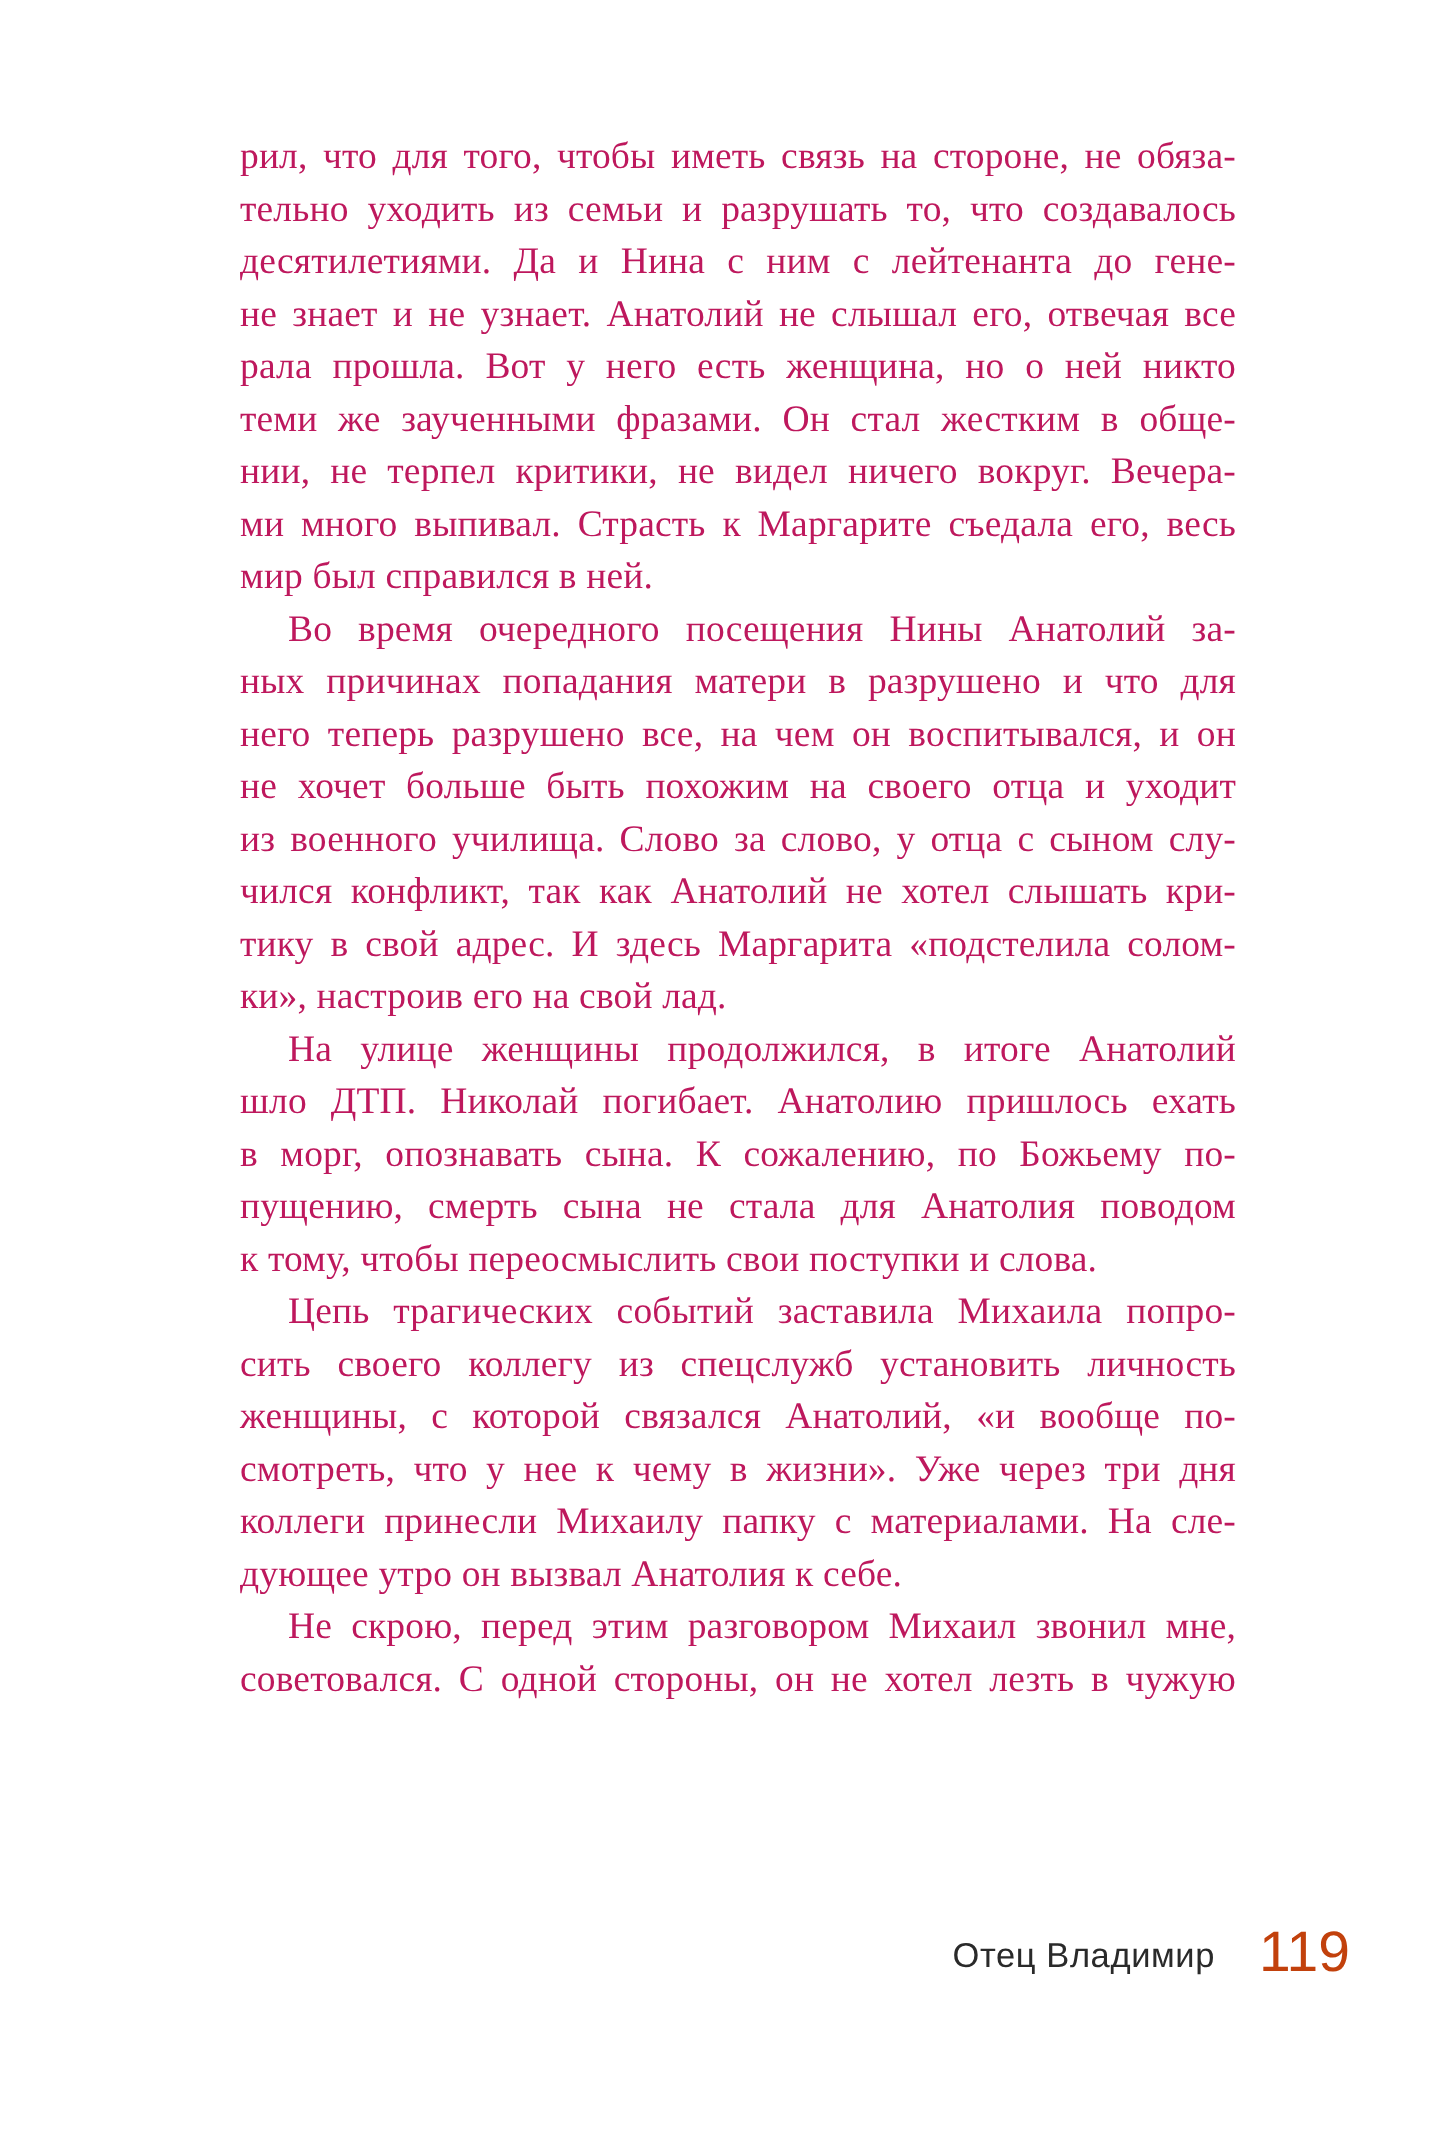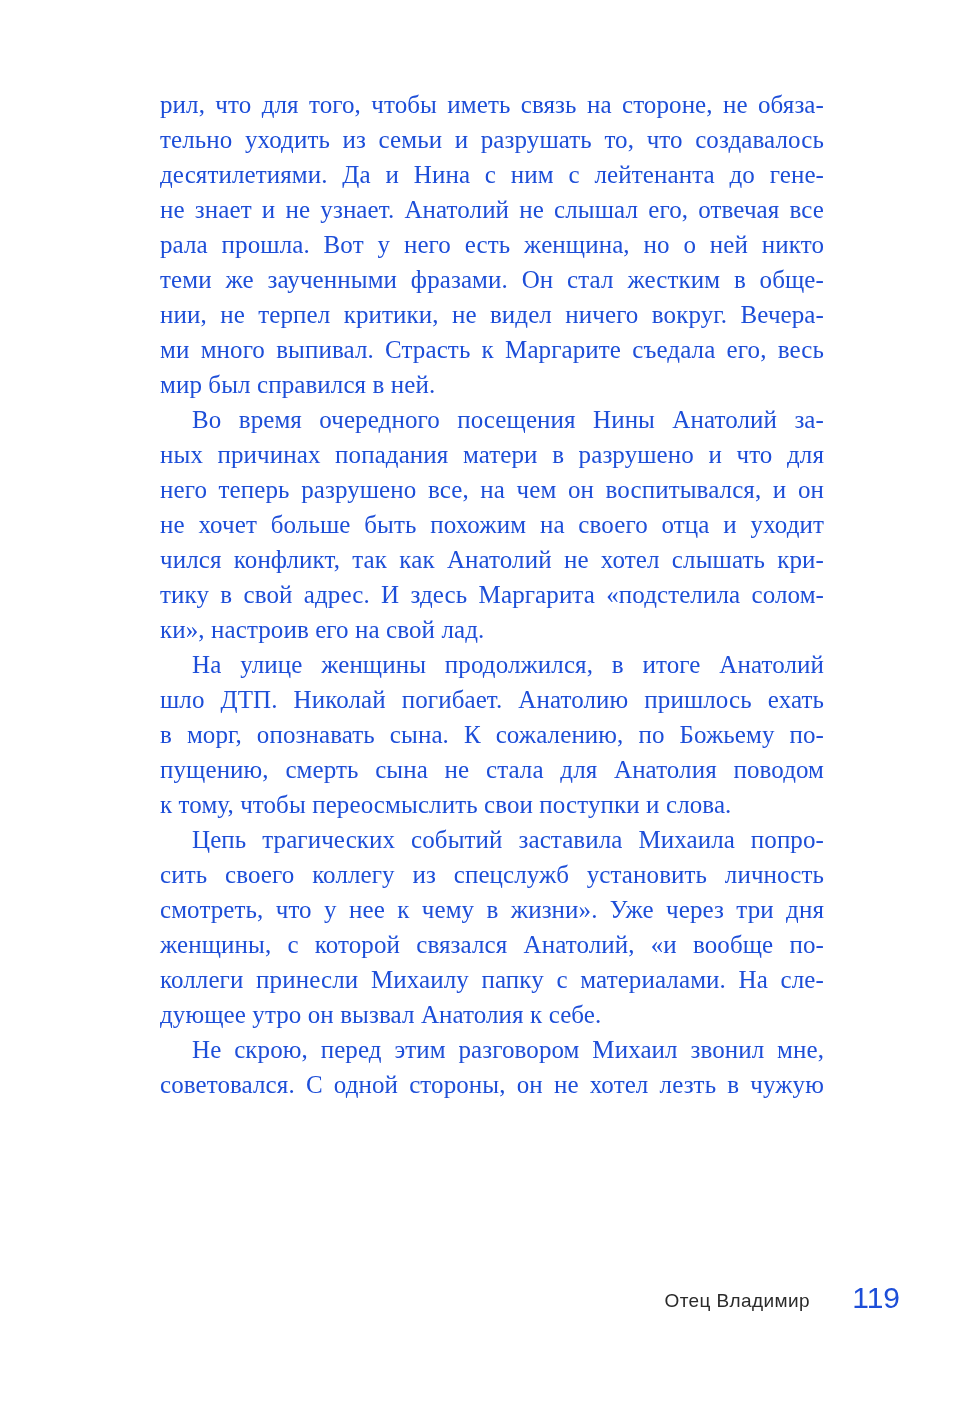--- a/index.html
+++ b/index.html
@@ -24,51 +24,51 @@
   .text-block {
     position: absolute;
     left: 160px;
     top: 87px;
     width: 664px;
   }
   .line {
     font-size: 25px;
     line-height: 35px;
     height: 35px;
-    color: #1d4ed8;
+    color: #be185d;
     text-align: justify;
     text-align-last: justify;
     white-space: normal;
     letter-spacing: 0.1px;
   }
   .line.indent {
     text-indent: 32px;
     font-family: Liberation Serif, serif;
   }
   .line.para-end {
     text-align: left;
     text-align-last: left;
   }
   .footer-title {
     position: absolute;
     top: 1290px;
     right: 160px;
     font-family: "Liberation Sans", "DejaVu Sans", sans-serif;
-    font-size: 19px;
+    font-size: 23px;
     letter-spacing: 0.4px;
     color: #2a2a2a;
   }
   .page-number {
     position: absolute;
     top: 1281px;
     right: 70px;
     font-family: "Liberation Sans", "DejaVu Sans", sans-serif;
-    font-size: 30px;
+    font-size: 38px;
     font-weight: 400;
-    color: #1d4ed8;
+    color: #c2410c;
     margin-left: 41px;
   }
 </style>
 </head>
 <body>
 
 <div class="page">
 
   <div class="text-block">
     <div class="line">рил, что для того, чтобы иметь связь на стороне, не обяза-</div>
@@ -77,32 +77,33 @@
     <div class="line">не знает и не узнает. Анатолий не слышал его, отвечая все</div>
     <div class="line">рала прошла. Вот у него есть женщина, но о ней никто</div>
     <div class="line">теми же заученными фразами. Он стал жестким в обще-</div>
     <div class="line">нии, не терпел критики, не видел ничего вокруг. Вечера-</div>
     <div class="line">ми много выпивал. Страсть к Маргарите съедала его, весь</div>
     <div class="line para-end">мир был справился в ней.</div>
     <div class="line indent">Во время очередного посещения Нины Анатолий за-</div>
     <div class="line">ных причинах попадания матери в разрушено и что для</div>
     <div class="line">него теперь разрушено все, на чем он воспитывался, и он</div>
     <div class="line">не хочет больше быть похожим на своего отца и уходит</div>
+    <div class="line">из военного училища. Слово за слово, у отца с сыном слу-</div>
     <div class="line">чился конфликт, так как Анатолий не хотел слышать кри-</div>
     <div class="line">тику в свой адрес. И здесь Маргарита «подстелила солом-</div>
     <div class="line para-end">ки», настроив его на свой лад.</div>
     <div class="line indent">На улице женщины продолжился, в итоге Анатолий</div>
     <div class="line">шло ДТП. Николай погибает. Анатолию пришлось ехать</div>
     <div class="line">в морг, опознавать сына. К сожалению, по Божьему по-</div>
     <div class="line">пущению, смерть сына не стала для Анатолия поводом</div>
     <div class="line para-end">к тому, чтобы переосмыслить свои поступки и слова.</div>
     <div class="line indent">Цепь трагических событий заставила Михаила попро-</div>
     <div class="line">сить своего коллегу из спецслужб установить личность</div>
+    <div class="line">женщины, с которой связался Анатолий, «и вообще по-</div>
     <div class="line">смотреть, что у нее к чему в жизни». Уже через три дня</div>
-    <div class="line">женщины, с которой связался Анатолий, «и вообще по-</div>
     <div class="line">коллеги принесли Михаилу папку с материалами. На сле-</div>
     <div class="line para-end">дующее утро он вызвал Анатолия к себе.</div>
     <div class="line indent">Не скрою, перед этим разговором Михаил звонил мне,</div>
     <div class="line">советовался. С одной стороны, он не хотел лезть в чужую</div>
   </div>
 
   <div class="footer-title">Отец Владимир</div>
   <div class="page-number">119</div>
 
 </div>

